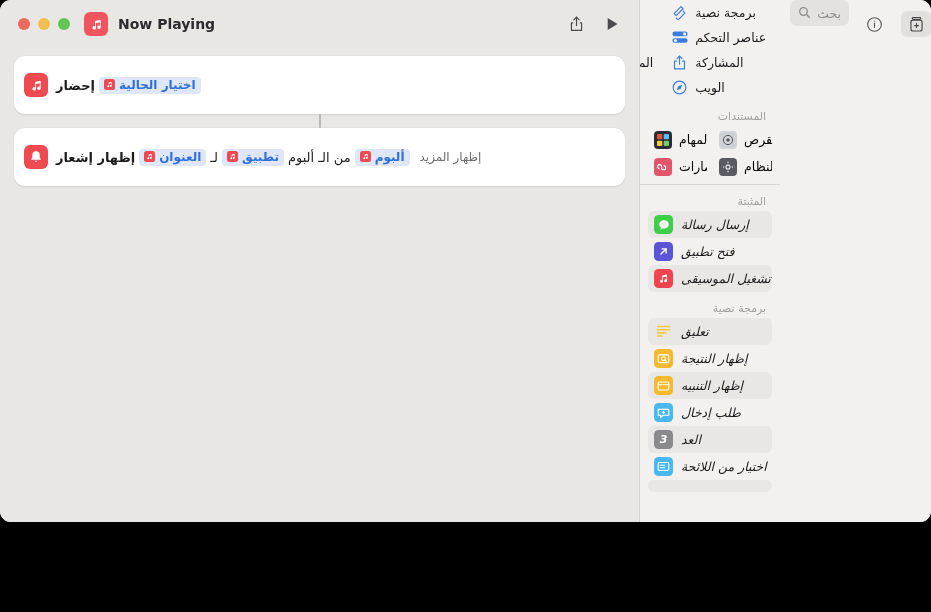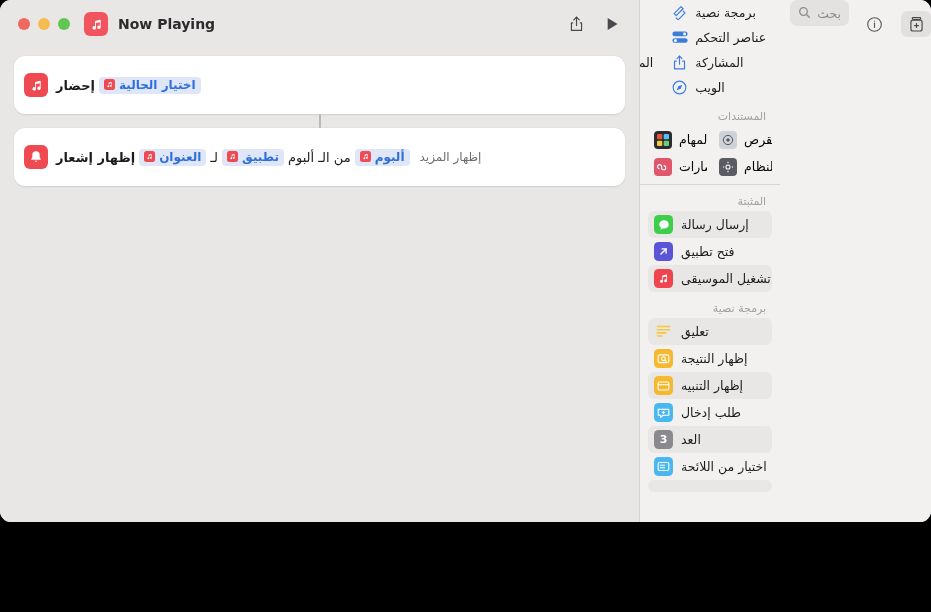--- a/index.html
+++ b/index.html
@@ -132,21 +132,21 @@
     display: flex; align-items: center; justify-content: center;
     font-size: 10px; color: #fff;
     overflow: hidden;
   }
 
   #sidebar-divider {
     height: 1px; background: #d7d5d4;
     margin-top: 4px;
   }
 
-  .list-rows { padding: 0 8px; }
+  .list-rows { padding: 0 8px; font-style: italic; }
   .list-row {
     height: 27px;
     display: flex;
     flex-direction: row-reverse;
     align-items: center;
     gap: 8px;
     padding: 0 6px;
     border-radius: 6px;
     font-size: 12.5px;
     color: #1c1c1e;

